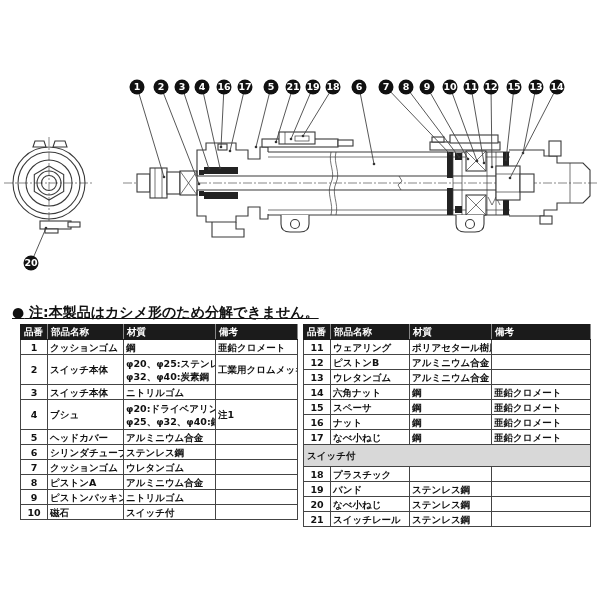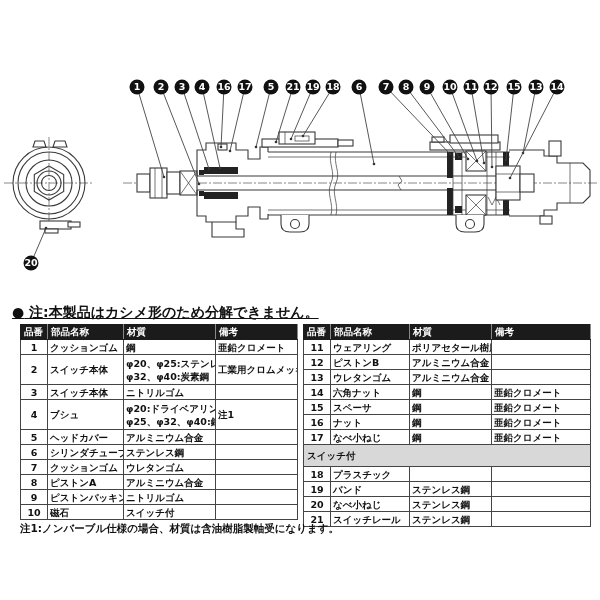--- a/index.html
+++ b/index.html
@@ -587,14 +587,13 @@
             <div>スイッチレール</div>
           </td>
           <td class="mat">
             <div>ステンレス鋼</div>
           </td>
           <td class="rem"></td>
         </tr>
       </tbody>
   </table>
 
-  <div class="note-bottom">注1:ノンバーブル仕様の場合、材質は含油樹脂製軸受になります。</div>
 </div>
 
 </body></html>

